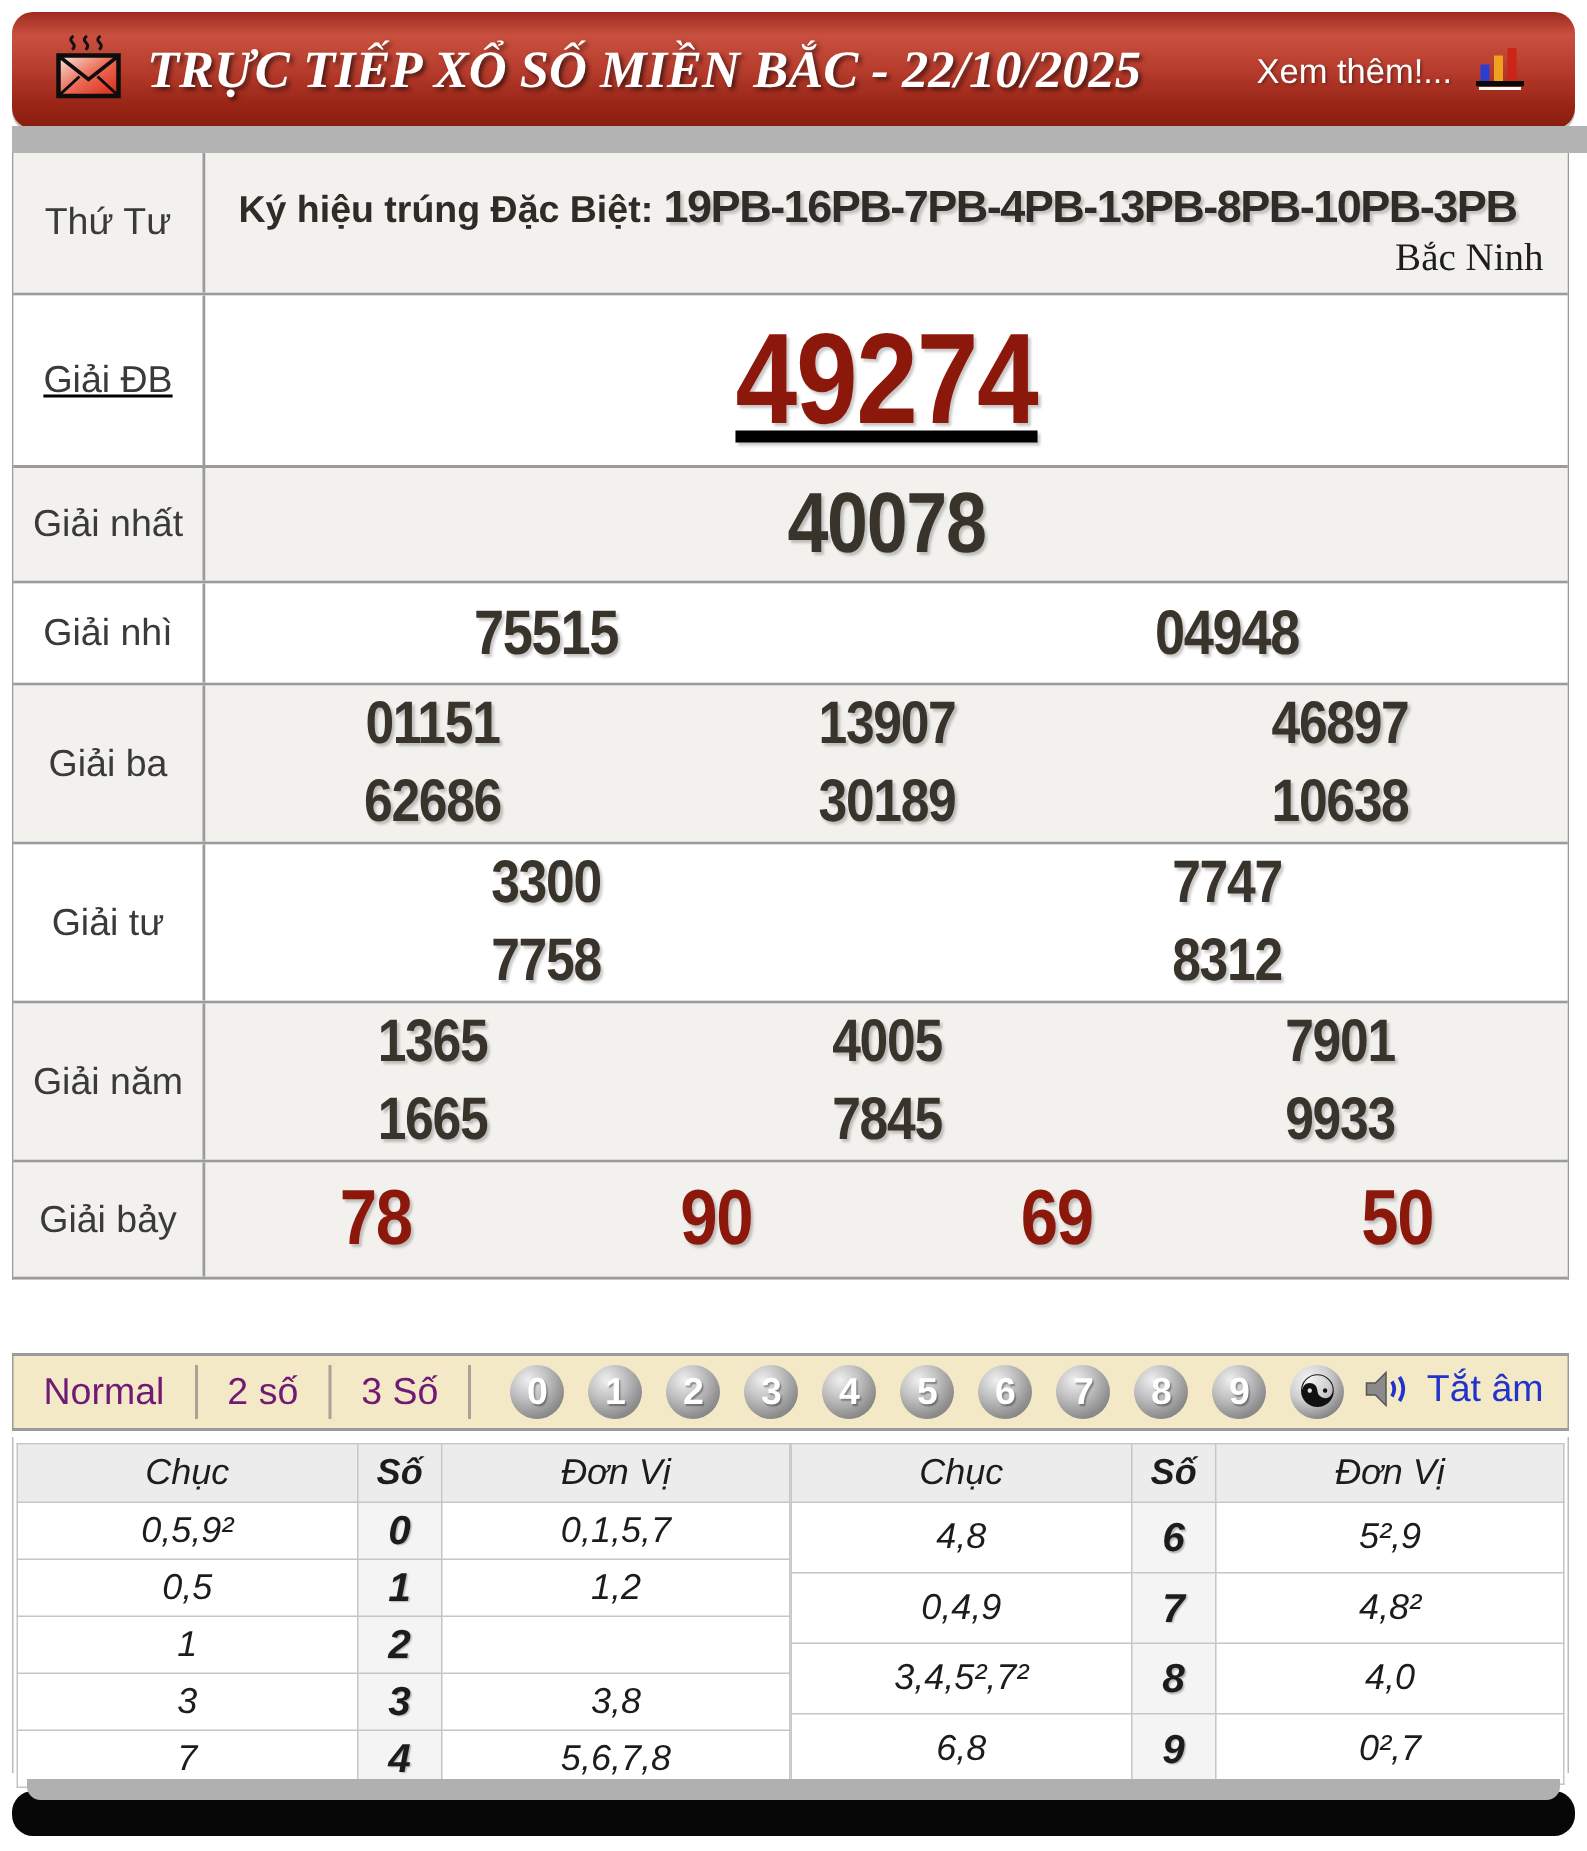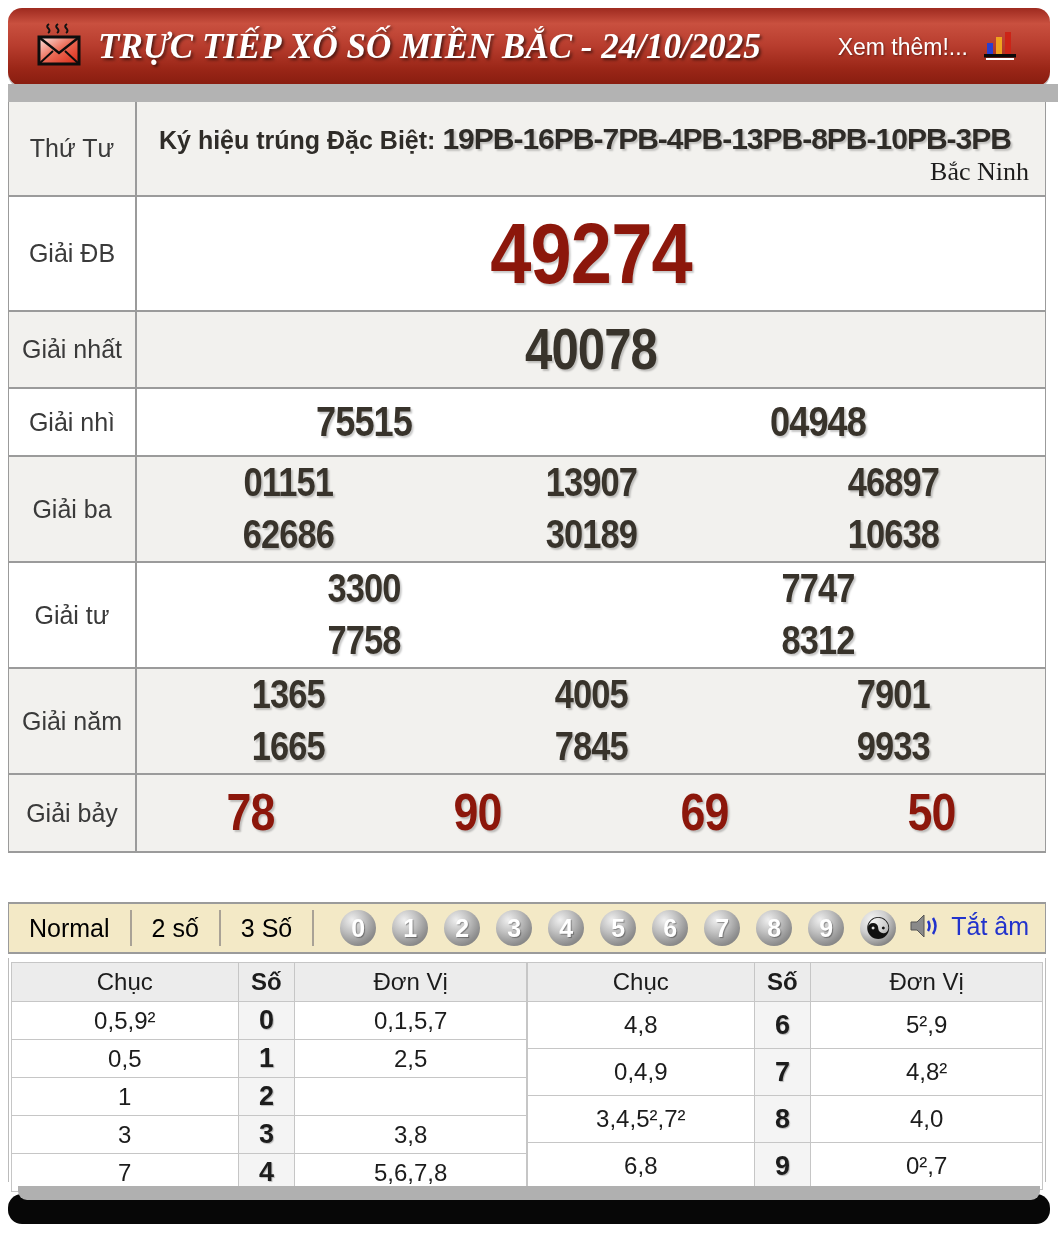--- a/index.html
+++ b/index.html
@@ -35,45 +35,45 @@
   .sz-6{font-size:38px;}
   .sz-7{font-size:52px;color:#8c170b;}
 
   .dayrow{min-height:93px;}
   .dayrow .pbody{padding:8px 14px 6px 22px;display:block;}
   .sym-line{font-size:25px;color:#2f2c28;line-height:1.9;}
   .sym-prefix{font-weight:600;}
   .sym-codes{font-weight:bold;font-size:30px;letter-spacing:-1px;text-shadow:2px 2px 2px rgba(0,0,0,.2);}
   .province{position:absolute;right:16px;bottom:8px;font-family:"Liberation Serif",serif;font-size:26px;color:#1d1d1d;}
 
-  .h-db{min-height:113px;}
+  .h-db{min-height:113px;text-decoration:underline;}
   .h-1{min-height:75px;}
   .h-2{min-height:66px;}
   .h-multi .pline{min-height:52px;justify-content:center;}
   .h-6{min-height:62px;}
   .h-7{min-height:76px;}
 
   
   .ctrl{position:absolute;left:8px;right:12px;top:902px;height:52px;background:#f3e9c6;
     border:2px solid #9b9b9b;border-left:1px solid #9b9b9b;border-right:1px solid #9b9b9b;
     display:flex;align-items:center;box-sizing:border-box;}
-  .mode{font-size:25px;color:#000000;padding:0 20px;cursor:pointer;white-space:nowrap;}
+  .mode{font-size:25px;color:#701a75;padding:0 20px;cursor:pointer;white-space:nowrap;}
   .vsep{width:2px;height:36px;background:#a9a296;}
   .balls{display:flex;align-items:center;gap:16px;margin-left:26px;}
   .ball{width:36px;height:36px;border-radius:50%;display:flex;align-items:center;justify-content:center;
     background:radial-gradient(circle at 34% 28%,#efefef 0%,#c2c2c2 35%,#8f8f8f 70%,#6d6d6d 100%);
     color:#fff;font-size:25px;font-weight:bold;cursor:pointer;text-shadow:1px 1px 1px rgba(0,0,0,.35);}
   .ball.yy{background:radial-gradient(circle at 34% 28%,#f5f5f5 0%,#cfcfcf 40%,#888 75%,#555 100%);
     color:#111;font-size:30px;font-weight:normal;text-shadow:none;}
   .mute{margin-left:auto;margin-right:16px;display:flex;gap:8px;cursor:pointer;}
   .mute-label{color:#2233cc;font-size:25px;}
 
   
   .stats{position:absolute;left:8px;right:12px;top:958px;bottom:52px;border-left:1px solid #bbb;border-right:1px solid #bbb;
-    display:flex;padding:4px 2px 0 2px;box-sizing:border-box;}
+    display:flex;padding:4px 2px 0 2px;box-sizing:border-box;font-style:italic;}
   table.stat{flex:1;border-collapse:collapse;font-size:24px;color:#1c1c1c;height:228px;}
   table.stat th,table.stat td{border:1px solid #c6c6c6;text-align:center;padding:3px 4px;}
   table.stat th{background:#ececec;font-weight:normal;height:32px;}
   table.stat th.dg{font-weight:bold;}
   table.stat td.dg{font-weight:bold;font-size:27px;background:#f4f4f4;text-shadow:1px 1px 1px rgba(0,0,0,.25);}
   table.stat col.c-t{width:44%;} table.stat col.c-d{width:11%;} table.stat col.c-u{width:45%;}
 
   
   .foot{position:absolute;left:8px;right:8px;bottom:10px;height:38px;}
   .foot .blk{position:absolute;left:0;right:0;bottom:0;height:30px;background:#070707;border-radius:14px;}
@@ -95,21 +95,21 @@
         </linearGradient>
           </defs>
         <path d="M12 10 q3 -2 0 -5 q-2 -2 1 -4" stroke="#111" stroke-width="2" fill="none"></path>
         <path d="M21 10 q3 -2 0 -5 q-2 -2 1 -4" stroke="#111" stroke-width="2" fill="none"></path>
         <path d="M30 10 q3 -2 0 -5 q-2 -2 1 -4" stroke="#111" stroke-width="2" fill="none"></path>
         <rect x="3" y="14" width="40" height="27" fill="url(#envg)" stroke="#0d0d0d" stroke-width="3"></rect>
         <path d="M4 15 L23 30 L42 15" stroke="#0d0d0d" stroke-width="2.4" fill="none"></path>
         <path d="M4 40 L17 28 M42 40 L29 28" stroke="#0d0d0d" stroke-width="2" fill="none"></path>
       </svg>
     </span>
-    <span class="hdr-title">TRỰC TIẾP XỔ SỐ MIỀN BẮC - 24/10/2025</span>
+    <span class="hdr-title">TRỰC TIẾP XỔ SỐ MIỀN BẮC - 22/10/2025</span>
     <span class="hdr-more">Xem thêm!...</span>
     <span class="chart">
       <svg width="38" height="32" viewBox="0 0 38 32">
         <rect x="5" y="14" width="6" height="11" fill="#2a3fd0"></rect>
         <rect x="14" y="8" width="6" height="17" fill="#f0a21e"></rect>
         <rect x="23" y="3" width="6" height="22" fill="#cc2417"></rect>
         <rect x="2" y="25" width="32" height="3.5" fill="#0a0a0a"></rect>
         <rect x="4" y="29" width="28" height="2" fill="#ffffff"></rect>
       </svg>
     </span>
@@ -260,21 +260,21 @@
         <th>Đơn Vị</th>
       </tr>
       <tr>
         <td>0,5,9²</td>
         <td class="dg">0</td>
         <td>0,1,5,7</td>
       </tr>
       <tr>
         <td>0,5</td>
         <td class="dg">1</td>
-        <td>2,5</td>
+        <td>1,2</td>
       </tr>
       <tr>
         <td>1</td>
         <td class="dg">2</td>
         <td></td>
       </tr>
       <tr>
         <td>3</td>
         <td class="dg">3</td>
         <td>3,8</td>

